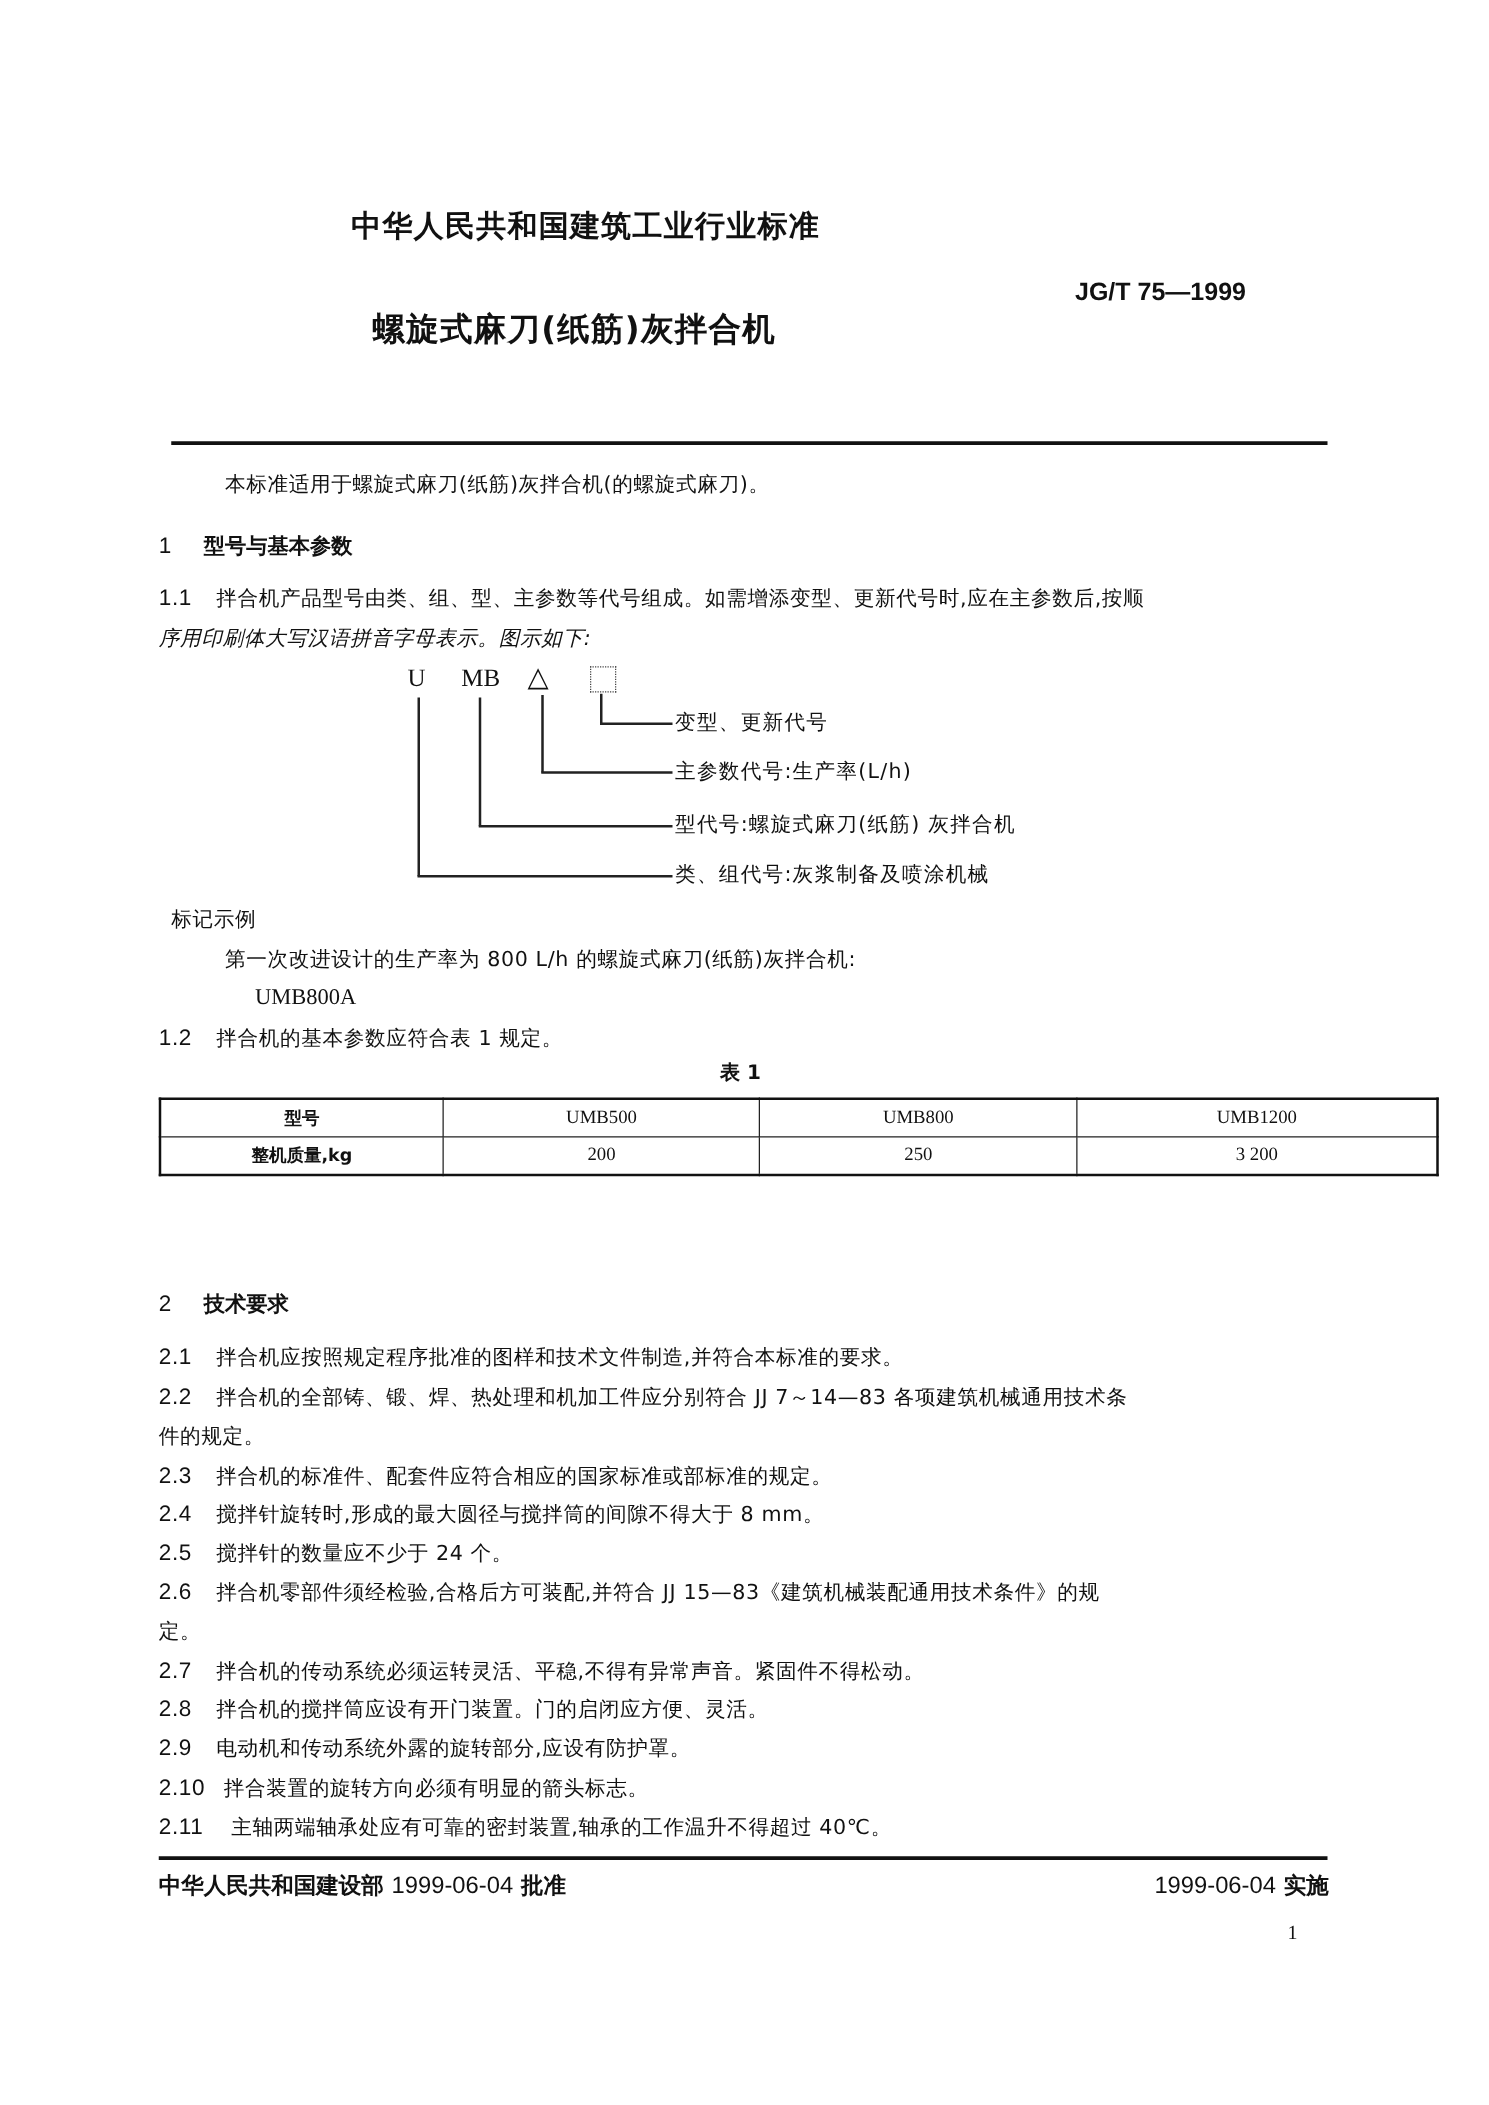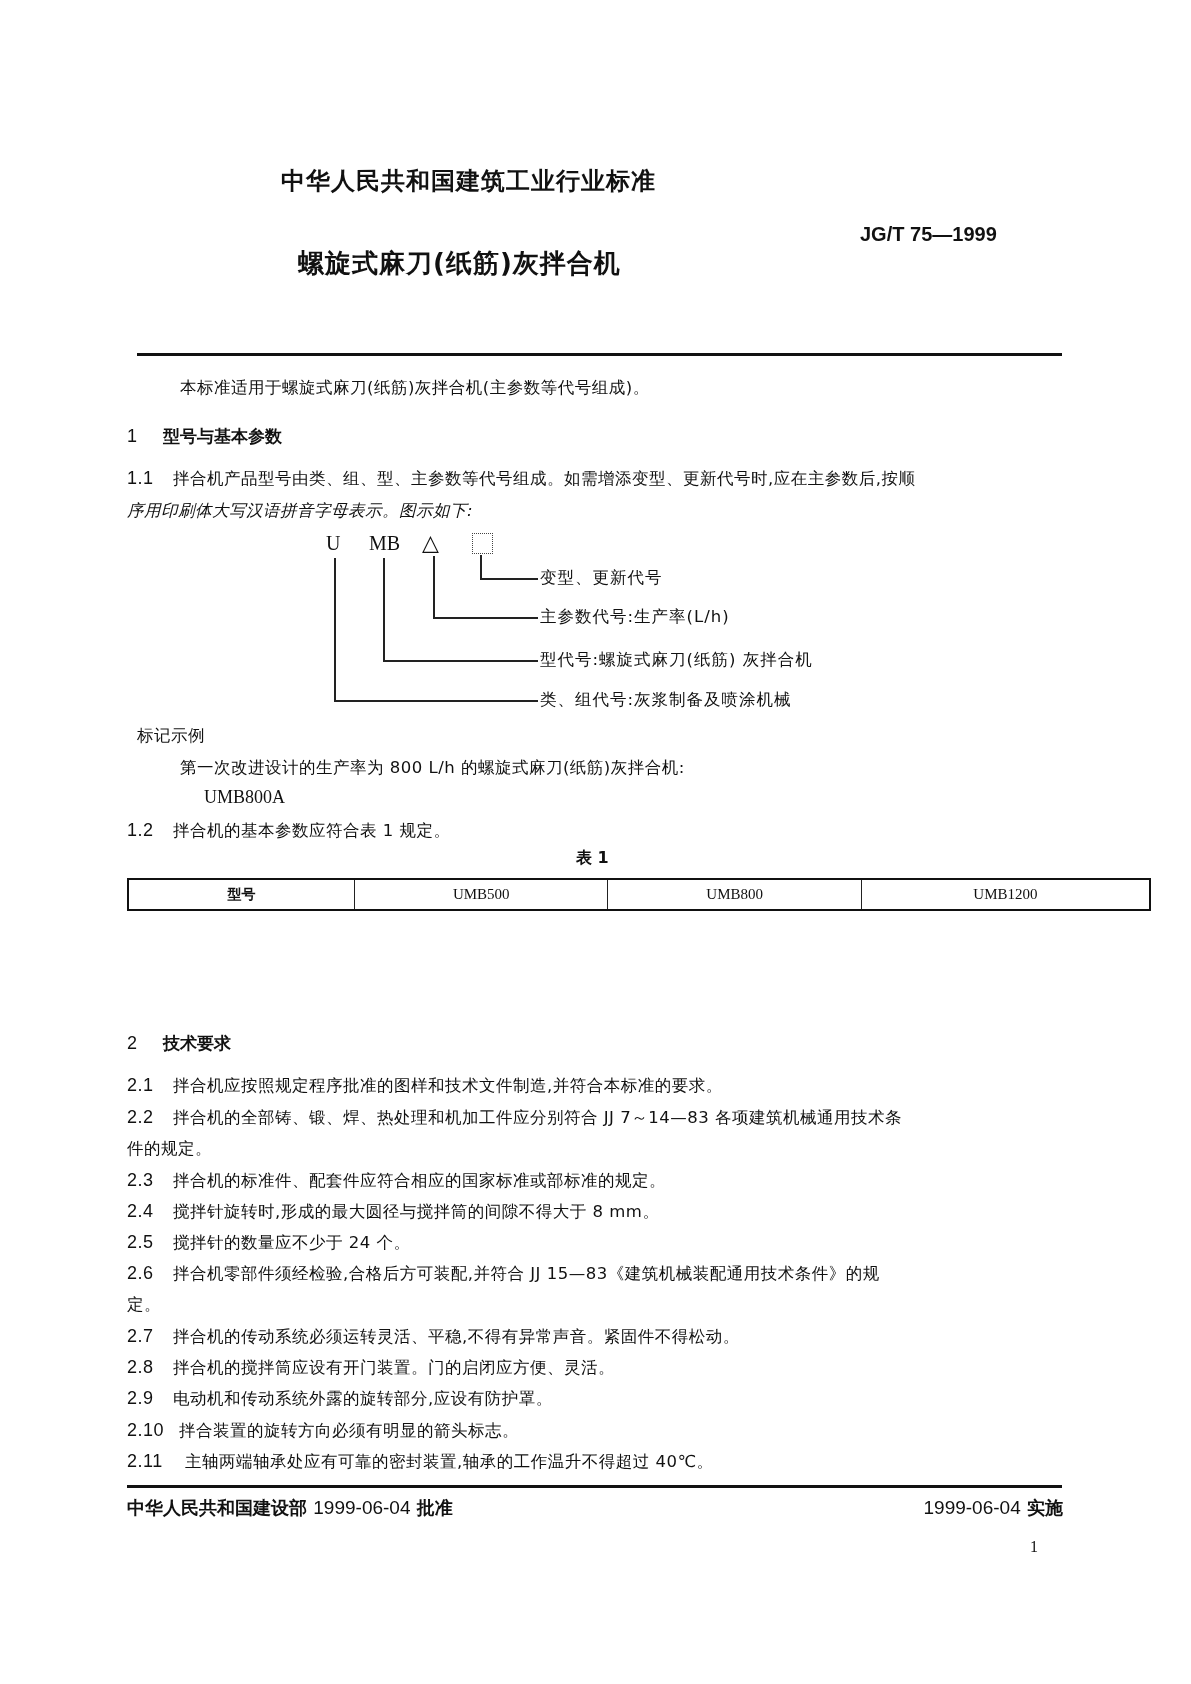--- a/index.html
+++ b/index.html
@@ -26,21 +26,21 @@
   .footnum { font-family: "Liberation Sans", sans-serif; font-weight: normal; font-size: 19px; }
 </style>
 </head>
 <body>
 
 <div class="abs hdr" style="left:281px;top:165px;">中华人民共和国建筑工业行业标准</div>
 <div class="abs code" style="left:860px;top:223px;">JG/T 75—1999</div>
 <div class="abs title" style="left:298px;top:246px;">螺旋式麻刀(纸筋)灰拌合机</div>
 <div class="rule" style="left:137px;top:353px;width:925px;"></div>
 
-<div class="abs p" style="left:180px;top:377px;">本标准适用于螺旋式麻刀(纸筋)灰拌合机(主参数等代号组成)。</div>
+<div class="abs p" style="left:180px;top:377px;">本标准适用于螺旋式麻刀(纸筋)灰拌合机(的螺旋式麻刀)。</div>
 
 <div class="abs sec" style="left:127px;top:425px;">
   <span class="num" style="font-weight:normal;width:36px;">1</span><span>型号与基本参数</span>
 </div>
 
 <div class="abs p" style="left:127px;top:468px;">
   <span class="num">1.1</span><span>拌合机产品型号由类、组、型、主参数等代号组成。如需增添变型、更新代号时,应在主参数后,按顺</span>
 </div>
 <div class="abs p" style="left:127px;top:500px;font-style:italic;">序用印刷体大写汉语拼音字母表示。图示如下:</div>
 
@@ -77,20 +77,26 @@
 <div class="abs" style="left:576px;top:848px;font-size:16px;font-weight:bold;">表 1</div>
 
 <table class="t1">
   <tbody>
       <tr>
     <td class="rowh">型号</td>
     <td class="val">UMB500</td>
     <td class="val">UMB800</td>
     <td class="val">UMB1200</td>
   </tr>
+  <tr>
+    <td class="rowh">整机质量,kg</td>
+    <td class="val">200</td>
+    <td class="val">250</td>
+    <td class="val">3 200</td>
+  </tr>
 </tbody>
   </table>
 
 <div class="abs sec" style="left:127px;top:1032px;">
   <span class="num" style="font-weight:normal;width:36px;">2</span><span>技术要求</span>
 </div>
 
 <div class="abs p" style="left:127px;top:1075px;"><span class="num">2.1</span><span>拌合机应按照规定程序批准的图样和技术文件制造,并符合本标准的要求。</span></div>
 <div class="abs p" style="left:127px;top:1107px;"><span class="num">2.2</span><span>拌合机的全部铸、锻、焊、热处理和机加工件应分别符合 JJ 7～14—83 各项建筑机械通用技术条</span></div>
 <div class="abs p" style="left:127px;top:1138px;">件的规定。</div>

